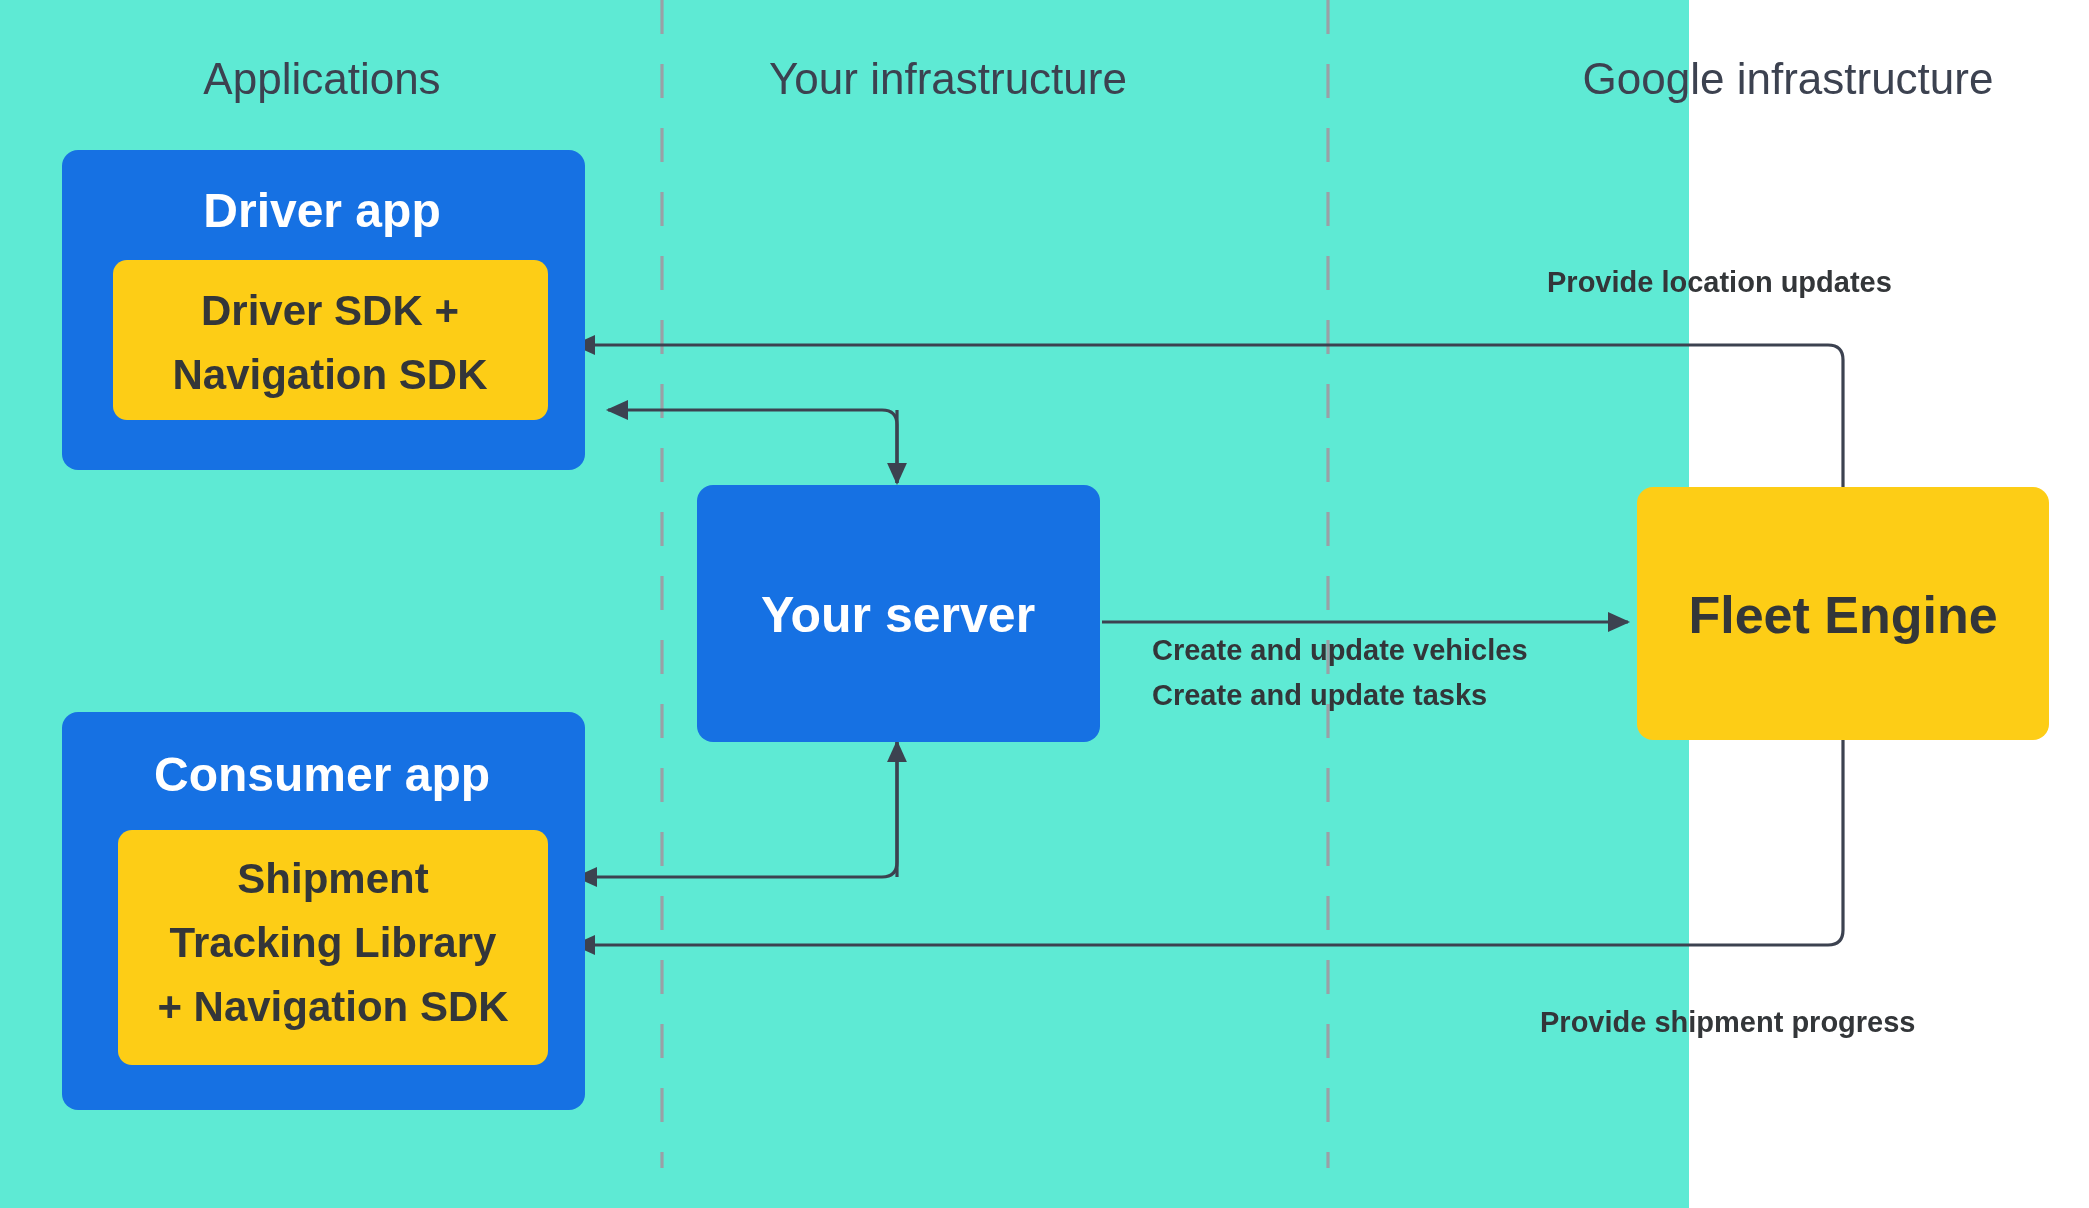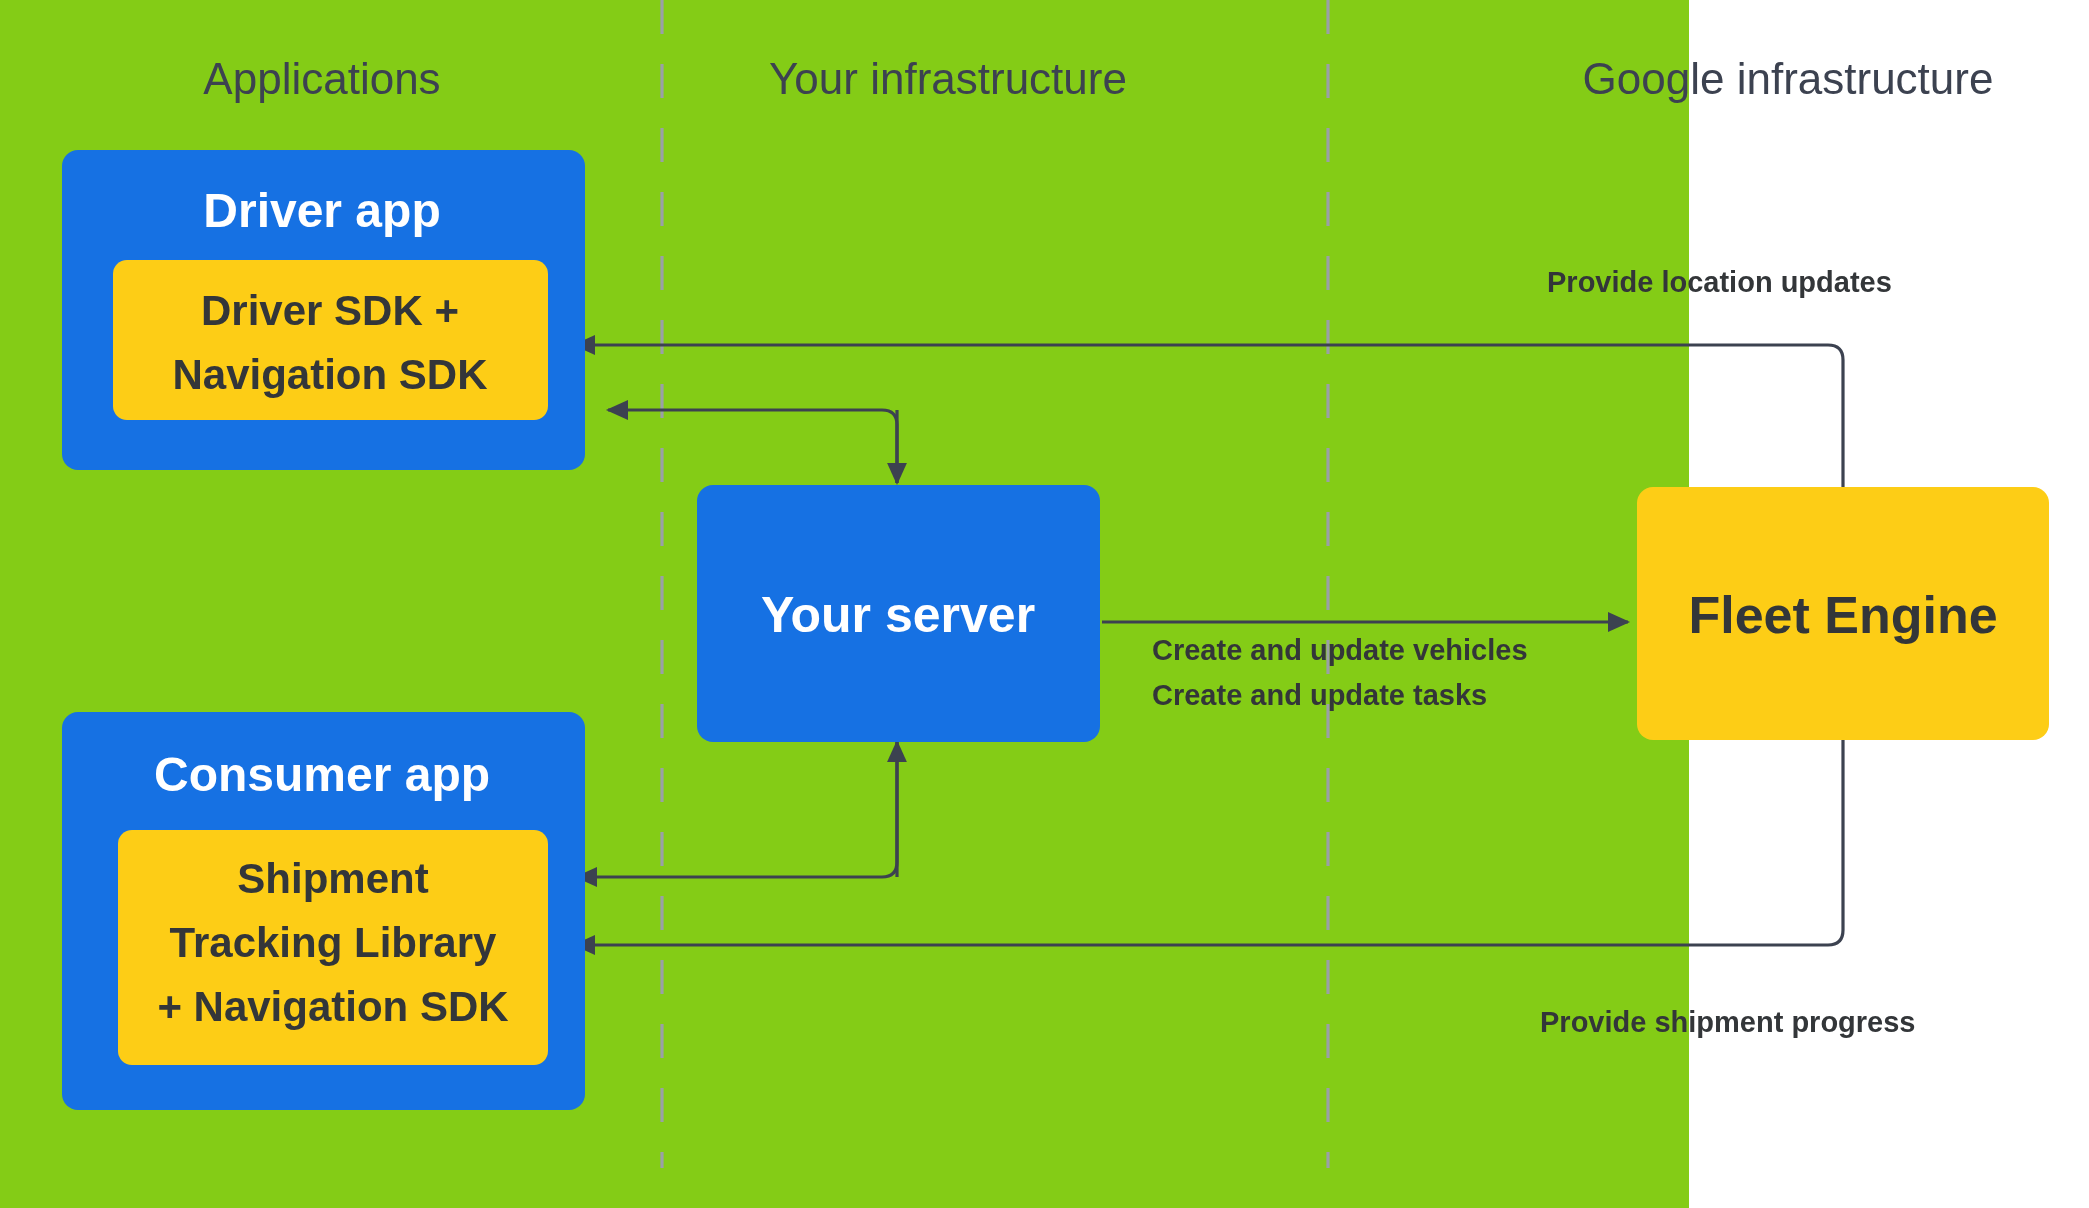--- a/index.html
+++ b/index.html
@@ -1,21 +1,21 @@
 <!DOCTYPE html>
 <html><head>
 <meta charset="utf-8">
 <style>
   html,body{margin:0;padding:0;background:#ffffff;}
   body{
     width:2089px;height:1208px;overflow:hidden;
     font-family:"Liberation Sans", sans-serif;
     color:#3c4043;
   }
-  #stage{position:relative;width:1689px;height:1208px;background:#84cc16;}
+  #stage{position:relative;width:1689px;height:1208px;background:#5eead4;}
   svg#diagram{position:absolute;left:0;top:0;width:2089px;height:1208px;display:block;}
 
   .col-header{
     font-family:"Liberation Sans", sans-serif;
     font-weight:400;
     font-size:44px;
     fill:#3c4250;
   }
   .app-title{
     font-family:"Liberation Sans", sans-serif;

